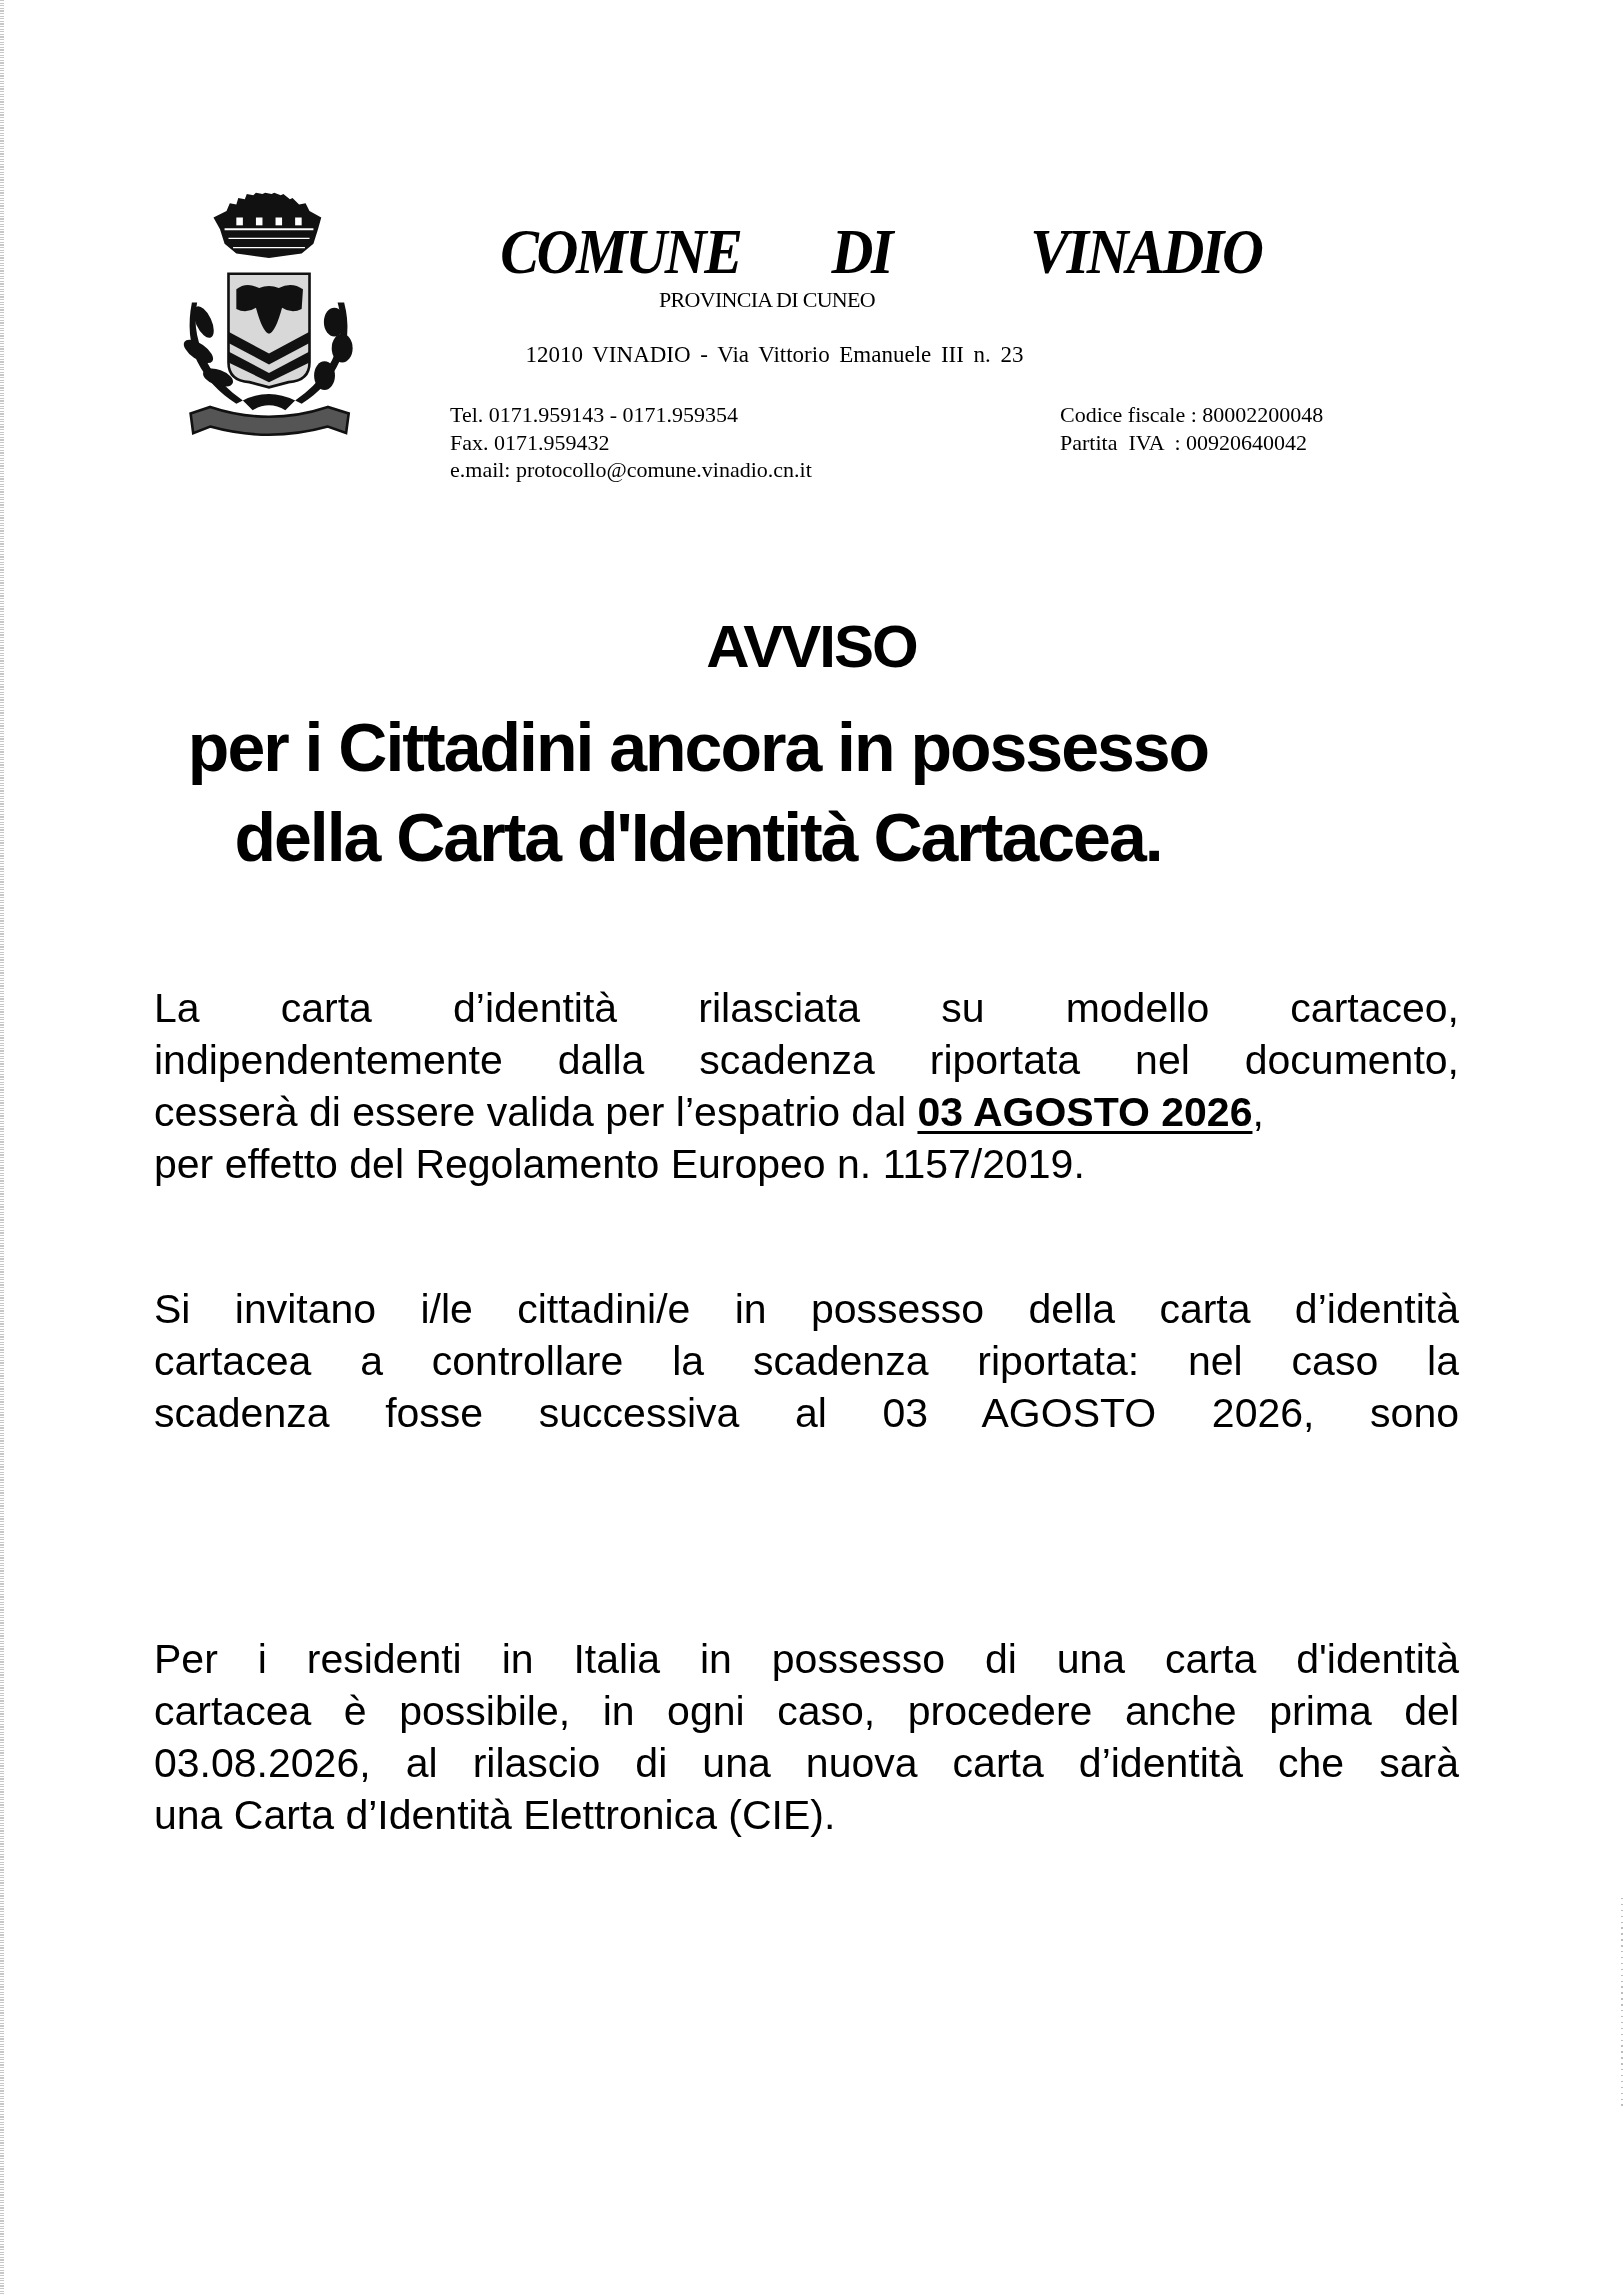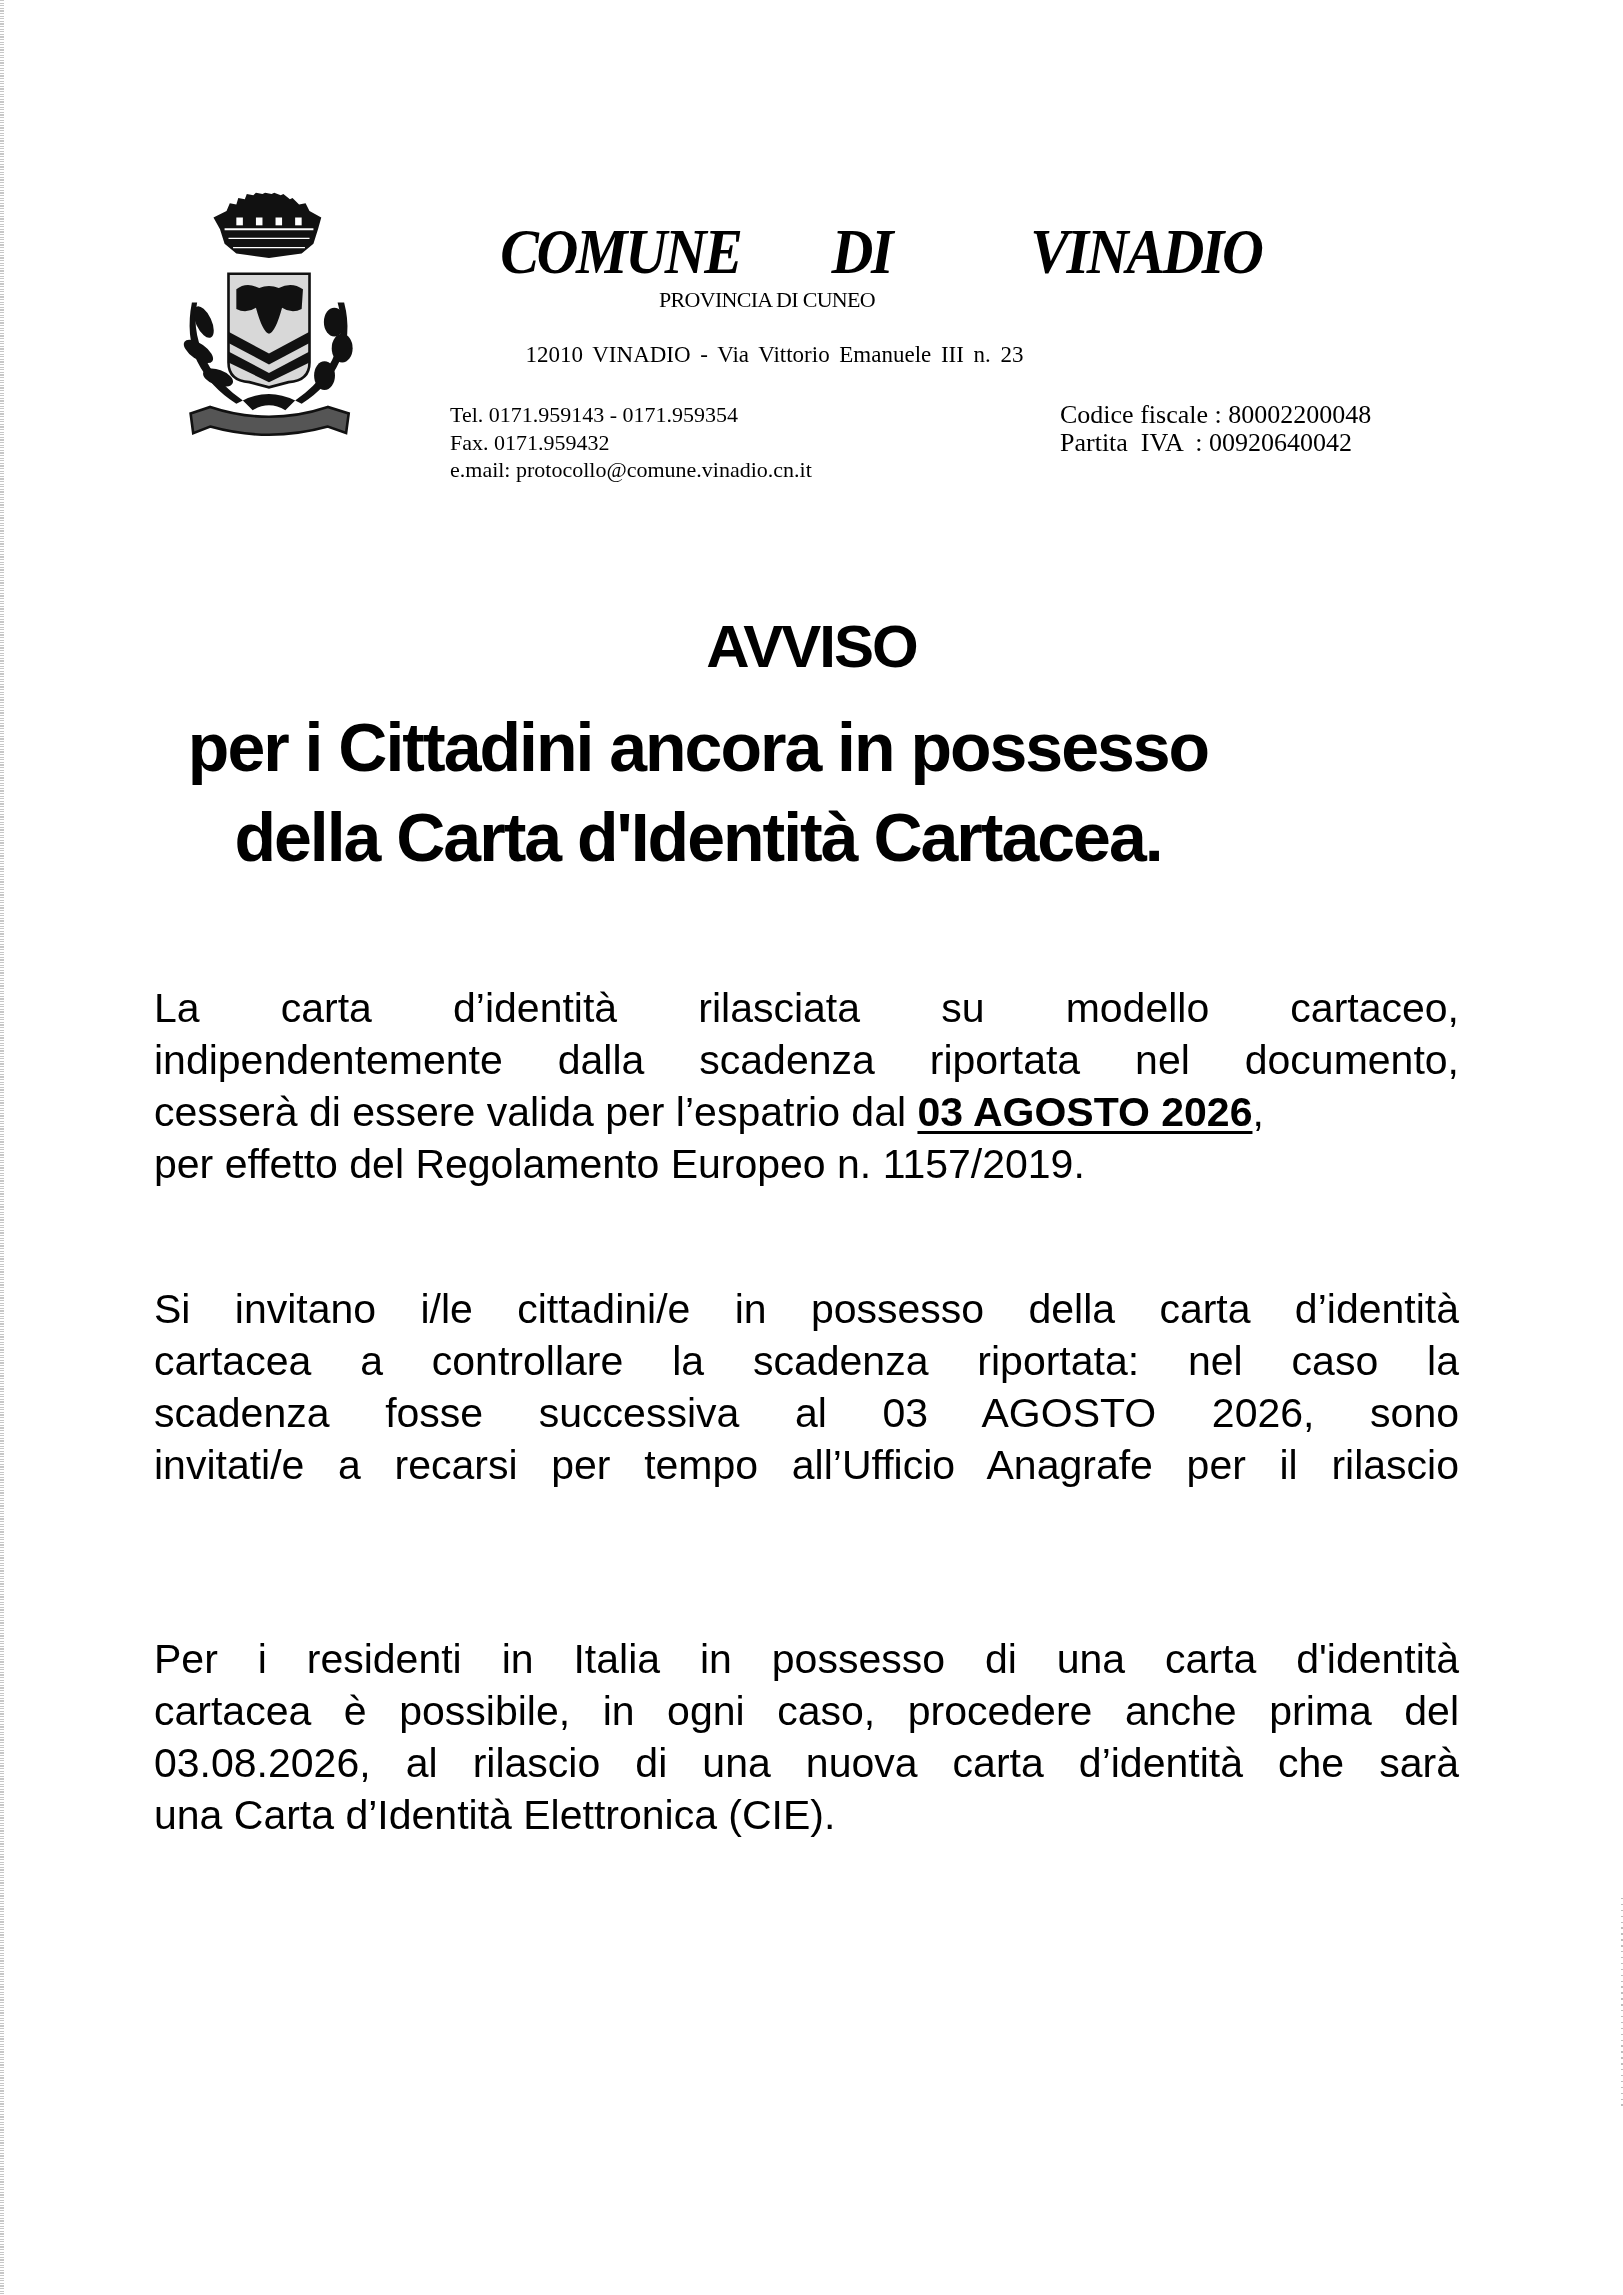--- a/index.html
+++ b/index.html
@@ -18,21 +18,21 @@
     .t1 { position: absolute; left: 46px; }
     .t2 { position: absolute; left: 406px; }
     .t3 { position: absolute; left: 622px; }
     .provincia { position: absolute; left: 0; width: 1446px; top: 287px; padding-left: 88px; box-sizing: border-box;
       text-align: center; font-family: "Liberation Serif", serif; font-size: 22px; letter-spacing: -0.7px; }
     .indirizzo { position: absolute; left: 0; width: 1333px; top: 342px; padding-left: 216px; box-sizing: border-box;
       text-align: center; font-family: "Liberation Serif", serif; font-size: 23px; word-spacing: 3.9px; }
     .contacts-left { position: absolute; left: 450px; top: 401px;
       font-family: "Liberation Serif", serif; font-size: 22px; line-height: 27.5px; }
     .contacts-right { position: absolute; left: 1060px; top: 401px;
-      font-family: "Liberation Serif", serif; font-size: 26px; line-height: 27.5px; }
+      font-family: "Liberation Serif", serif; font-size: 22px; line-height: 27.5px; }
 
     
     .avviso { position: absolute; left: 0; width: 1623px; top: 612px; text-align: center;
       font-family: "Liberation Sans", sans-serif; font-weight: bold; font-size: 60px; letter-spacing: -2px; }
     .subtitle { position: absolute; left: 0; width: 1396px; top: 702px; text-align: center;
       font-family: "Liberation Sans", sans-serif; font-weight: bold; font-size: 68px; line-height: 90px; letter-spacing: -2px; }
 
     
     .para { position: absolute; left: 154px; width: 1305px;
       font-family: "Liberation Sans", sans-serif; font-size: 41px; line-height: 52px;
@@ -126,21 +126,20 @@
     <span class="line">La carta d’identità rilasciata su modello cartaceo,</span>
     <span class="line">indipendentemente dalla scadenza riportata nel documento,</span>
     <span class="line" style="text-align-last:left;"><span style="white-space:pre;">cesserà di essere valida per l’espatrio dal </span><span class="hl">03 AGOSTO 2026</span><span>,</span></span>
     <span class="line last">per effetto del Regolamento Europeo n. 1157/2019.</span>
   </div>
 
   <div class="para p2">
     <span class="line">Si invitano i/le cittadini/e in possesso della carta d’identità</span>
     <span class="line">cartacea a controllare la scadenza riportata: nel caso la</span>
     <span class="line">scadenza fosse successiva al 03 AGOSTO 2026, sono</span>
-    <span class="line">invitati/e a recarsi per tempo all’Ufficio Anagrafe per il rilascio</span>
   </div>
 
   <div class="para p3">
     <span class="line">Per i residenti in Italia in possesso di una carta d'identità</span>
     <span class="line">cartacea è possibile, in ogni caso, procedere anche prima del</span>
     <span class="line">03.08.2026, al rilascio di una nuova carta d’identità che sarà</span>
     <span class="line last">una Carta d’Identità Elettronica (CIE).</span>
   </div>
 </main>
 

